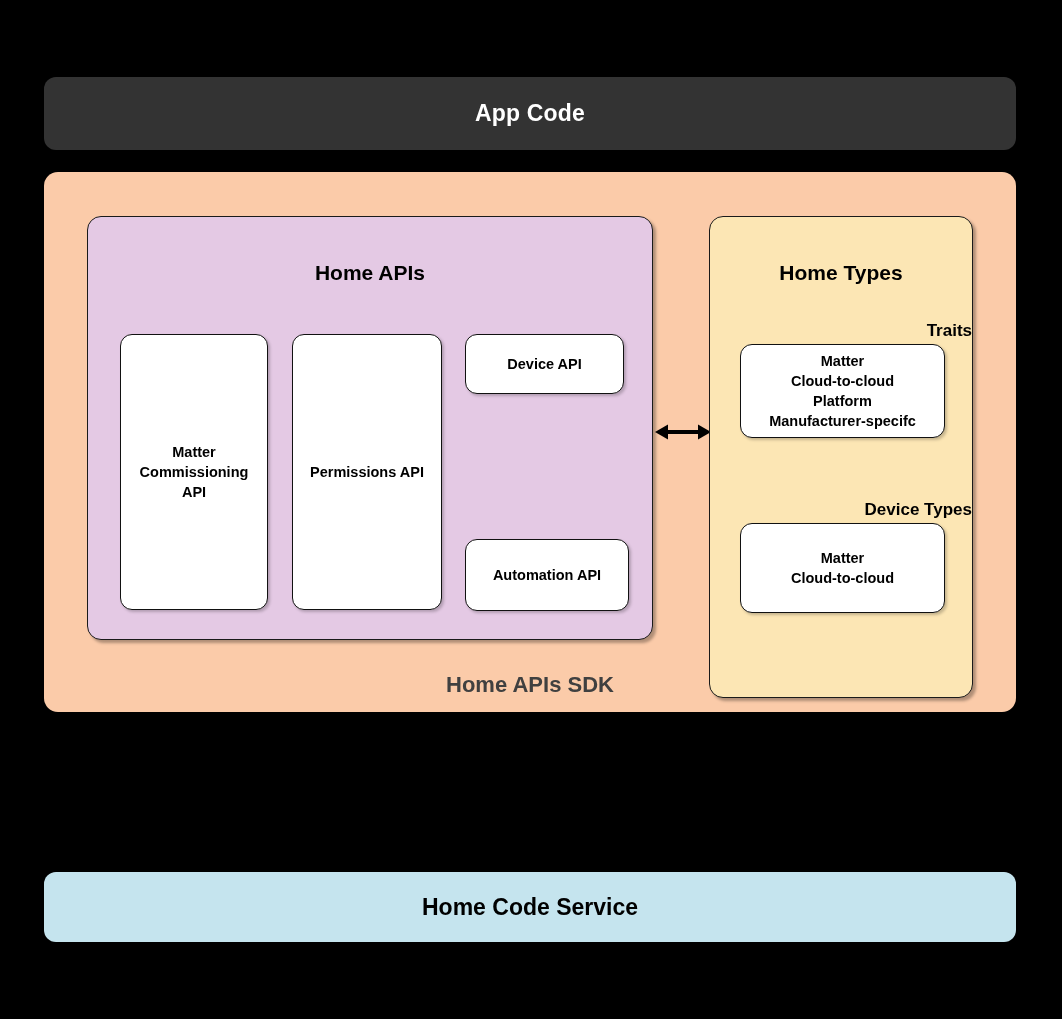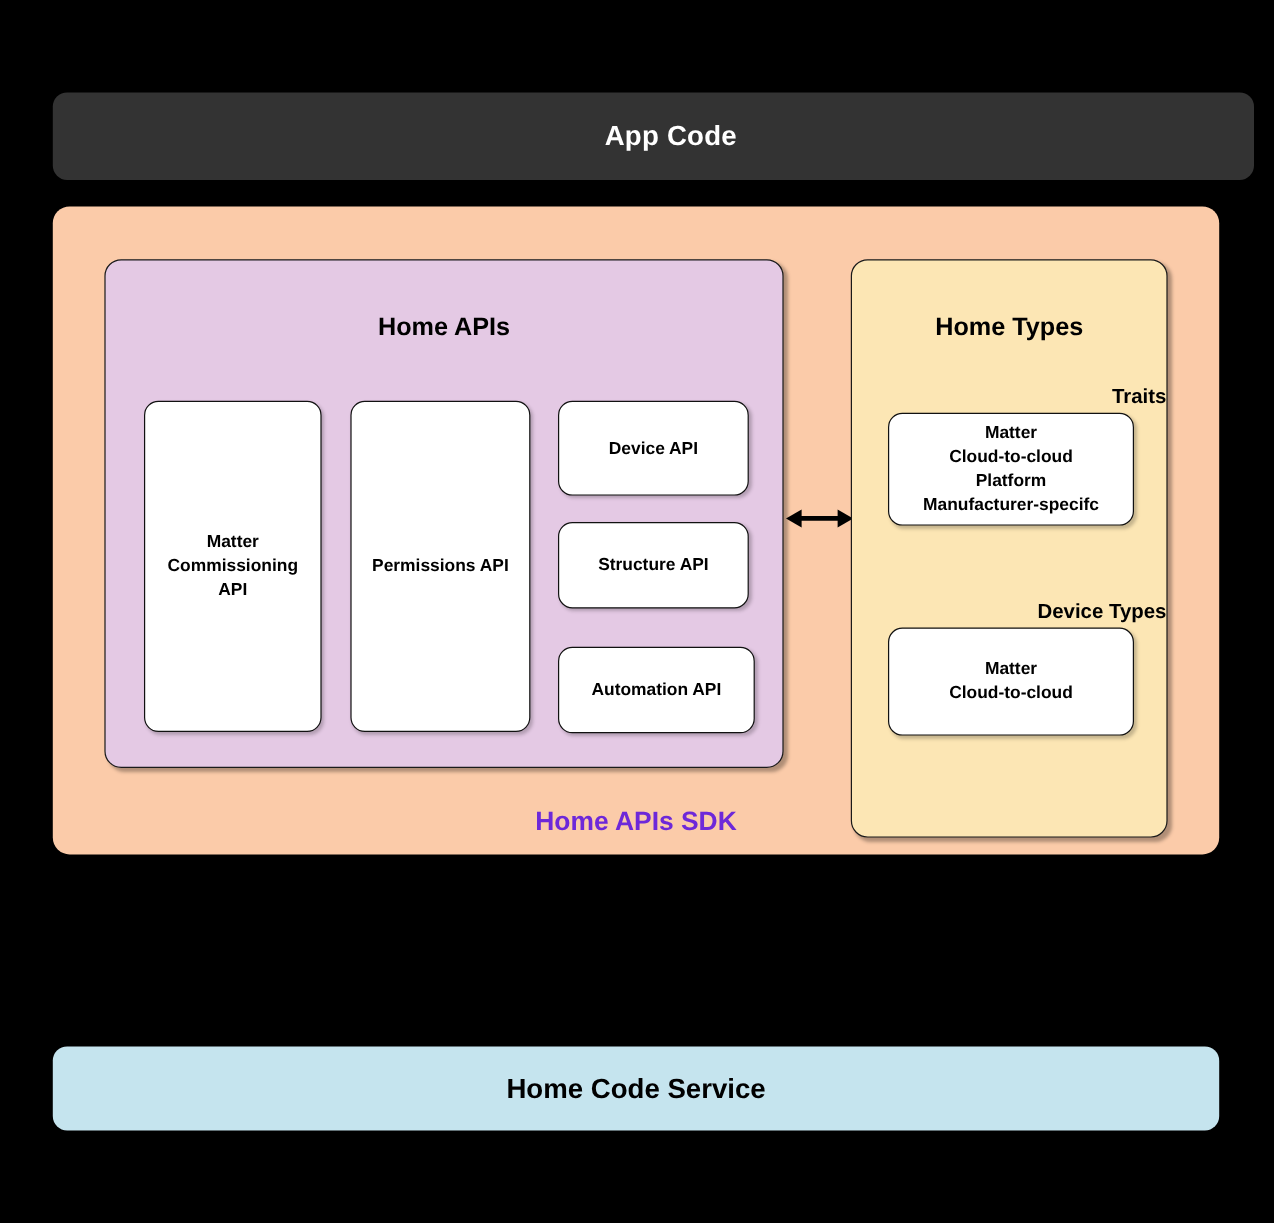--- a/index.html
+++ b/index.html
@@ -28,21 +28,20 @@
     left: 44px;
     top: 77px;
     width: 972px;
     height: 73px;
     background: #333333;
     border-radius: 12px;
     display: flex;
     align-items: center;
     justify-content: center;
     box-shadow: 0 2px 4px rgba(0,0,0,0.5);
-    padding-left: 29px;
   }
   .app-code-bar .label {
     color: #ffffff;
     font-size: 23px;
     font-weight: bold;
     letter-spacing: 0.2px;
   }
 
   
   .sdk-container {
@@ -53,21 +52,21 @@
     height: 540px;
     background: #FBCBA9;
     border-radius: 14px;
   }
   .sdk-footer-label {
     position: absolute;
     left: 0;
     right: 0;
     bottom: 14px;
     text-align: center;
-    color: #6d28d9;
+    color: #404040;
     font-size: 22px;
     font-weight: bold;
   }
 
   
   .home-apis-panel {
     position: absolute;
     left: 43px;
     top: 44px;
     width: 566px;
@@ -107,21 +106,21 @@
     font-weight: bold;
     color: #000000;
     line-height: 1.38;
     white-space: pre-line;
     padding: 0 6px;
   }
 
   
   .card-matter-commissioning { left: 32px;  top: 117px; width: 148px; height: 276px; }
   .card-permissions          { left: 204px; top: 117px; width: 150px; height: 276px; }
-  .card-device-api           { left: 377px; top: 117px; width: 159px; height: 79px; }
+  .card-device-api           { left: 377px; top: 117px; width: 159px; height: 60px; }
   .card-structure-api        { left: 377px; top: 218px; width: 159px; height: 72px; }
   .card-automation-api       { left: 377px; top: 322px; width: 164px; height: 72px; text-align: right; }
 
   
   .home-types-panel {
     position: absolute;
     left: 665px;
     top: 44px;
     width: 264px;
     height: 482px;
@@ -196,23 +195,20 @@
       </div>
 
       <div class="card card-permissions">
         <span class="card-label">Permissions API</span>
       </div>
 
       <div class="card card-device-api">
         <span class="card-label">Device API</span>
       </div>
 
-      <div class="card card-structure-api">
-        <span class="card-label">Structure API</span>
-      </div>
 
       <div class="card card-automation-api">
         <span class="card-label">Automation API</span>
       </div>
     </div>
 
     <svg class="connector-arrow" viewBox="0 0 56 26" aria-hidden="true">
       <line x1="10" y1="13" x2="46" y2="13" stroke="#000000" stroke-width="4"></line>
       <polygon points="0,13 13,5.5 13,20.5" fill="#000000"></polygon>
       <polygon points="56,13 43,5.5 43,20.5" fill="#000000"></polygon>

